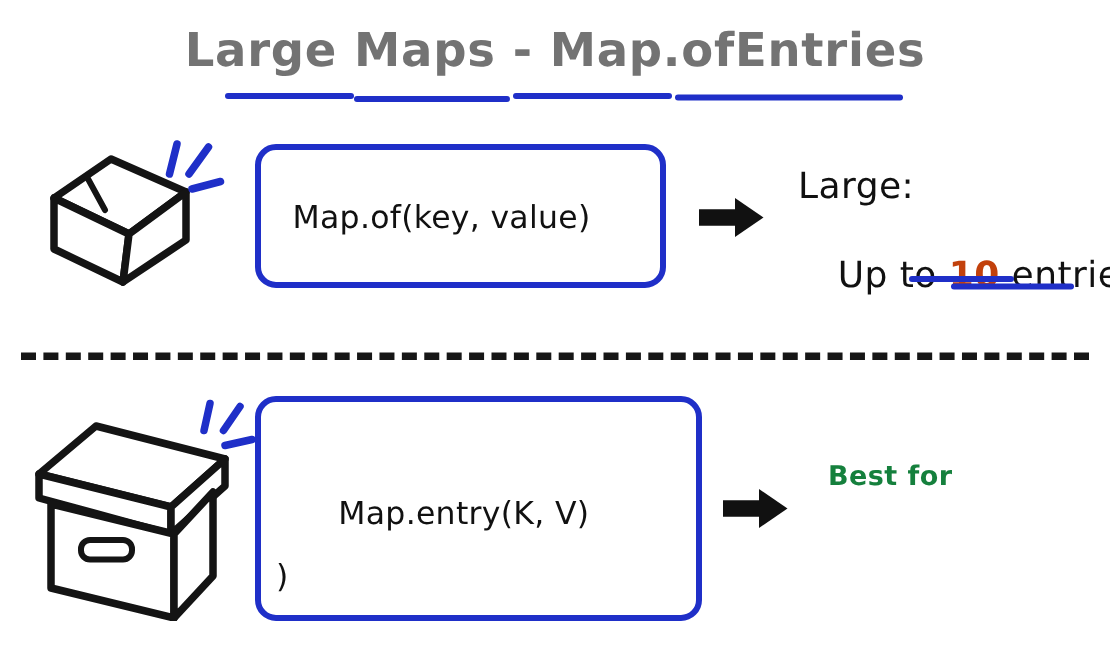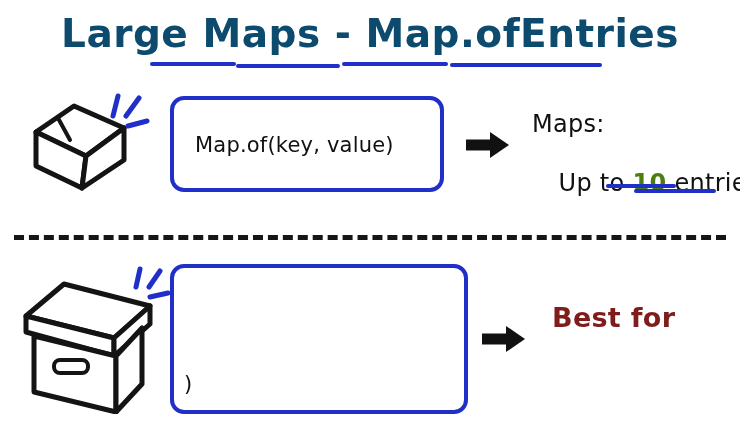--- a/index.html
+++ b/index.html
@@ -21,24 +21,24 @@
   
   #title-block {
     position: absolute;
     left: 0;
     top: 14px;
     width: 740px;
     text-align: center;
   }
   #title-text {
     font-family: "DejaVu Sans", sans-serif;
-    font-size: 39px;
+    font-size: 31px;
     font-weight: 600;
     letter-spacing: 0.5px;
-    color: #0c4a6e;
+    color: #737373;
     line-height: 40px;
     white-space: pre;
   }
   .title-underline {
     position: absolute;
     height: 4px;
     background: #1f2fc8;
     border-radius: 2px;
   }
 
@@ -68,34 +68,34 @@
 
   
   .note-line {
     font-family: "DejaVu Sans", sans-serif;
     font-size: 24px;
     color: #111111;
     white-space: pre;
     letter-spacing: 0.3px;
   }
   .accent-num {
-    color: #4d7c0f;
+    color: #c2410c;
     font-weight: 600;
   }
   .note-underline {
     position: absolute;
     height: 4px;
     background: #1f2fc8;
     border-radius: 2px;
   }
   .note-green {
     font-family: "DejaVu Sans", sans-serif;
-    font-size: 27px;
+    font-size: 18px;
     font-weight: 600;
-    color: #7f1d1d;
+    color: #15803d;
     white-space: pre;
     letter-spacing: 0.3px;
     line-height: 36px;
   }
 
   
   #divider {
     position: absolute;
     left: 14px;
     top: 235px;
@@ -147,21 +147,21 @@
       <div class="code-line" style="position:absolute; left:21px; top:33px;">Map.of(key, value)</div>
     </div>
 
     <div class="svg-holder" style="left:464px; top:128px;">
       <svg width="48" height="34" viewBox="0 0 48 34" fill="none">
         <path d="M2 17 H28" stroke="#111111" stroke-width="11" stroke-linecap="butt"></path>
         <path d="M26 4 L45 17 L26 30 Z" fill="#111111"></path>
       </svg>
     </div>
 
-    <div class="note-line" style="position:absolute; left:532px; top:110px;">Maps:</div>
+    <div class="note-line" style="position:absolute; left:532px; top:110px;">Large:</div>
     <div style="position:absolute; left:528px; top:150px; white-space:pre;">
       <span class="note-line">Up to </span><span class="note-line accent-num">10</span><span class="note-line"> entries</span>
     </div>
     <div class="note-underline" style="left:606px; top:184px; width:70px;"></div>
     <div class="note-underline" style="left:634px; top:189px; width:82px;"></div>
   </div>
 
   <div id="divider"></div>
 
   <div class="row" style="top:250px; height:185px;">
@@ -182,20 +182,21 @@
 
     <div class="svg-holder" style="left:130px; top:13px;">
       <svg width="48" height="46" viewBox="0 0 48 46" fill="none">
         <path d="M10 6 L6 24" stroke="#1f2fc8" stroke-width="5" stroke-linecap="round"></path>
         <path d="M30 8 L19 24" stroke="#1f2fc8" stroke-width="5" stroke-linecap="round"></path>
         <path d="M38 30 L20 34" stroke="#1f2fc8" stroke-width="5" stroke-linecap="round"></path>
       </svg>
     </div>
 
     <div class="code-box" style="left:170px; top:14px; width:298px; height:150px;">
+      <div class="code-line" style="position:absolute; left:24px; top:62px;">    Map.entry(K, V)</div>
       <div class="code-line" style="position:absolute; left:10px; top:104px;">)</div>
     </div>
 
     <div class="svg-holder" style="left:480px; top:72px;">
       <svg width="48" height="34" viewBox="0 0 48 34" fill="none">
         <path d="M2 17 H28" stroke="#111111" stroke-width="11" stroke-linecap="butt"></path>
         <path d="M26 4 L45 17 L26 30 Z" fill="#111111"></path>
       </svg>
     </div>
 

